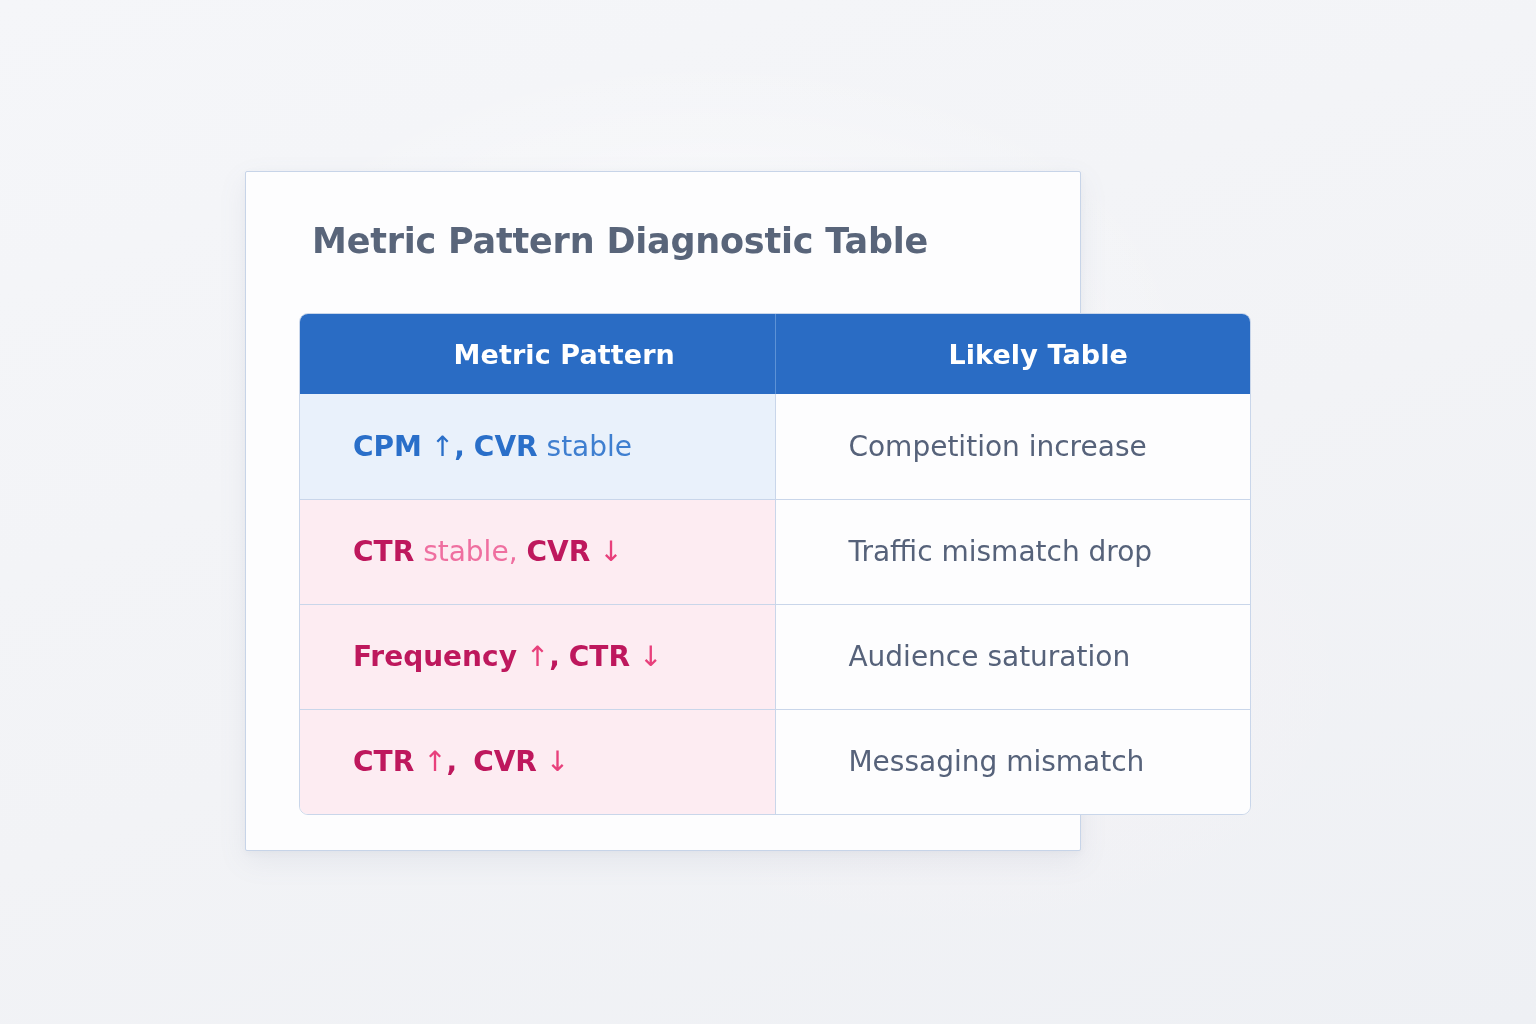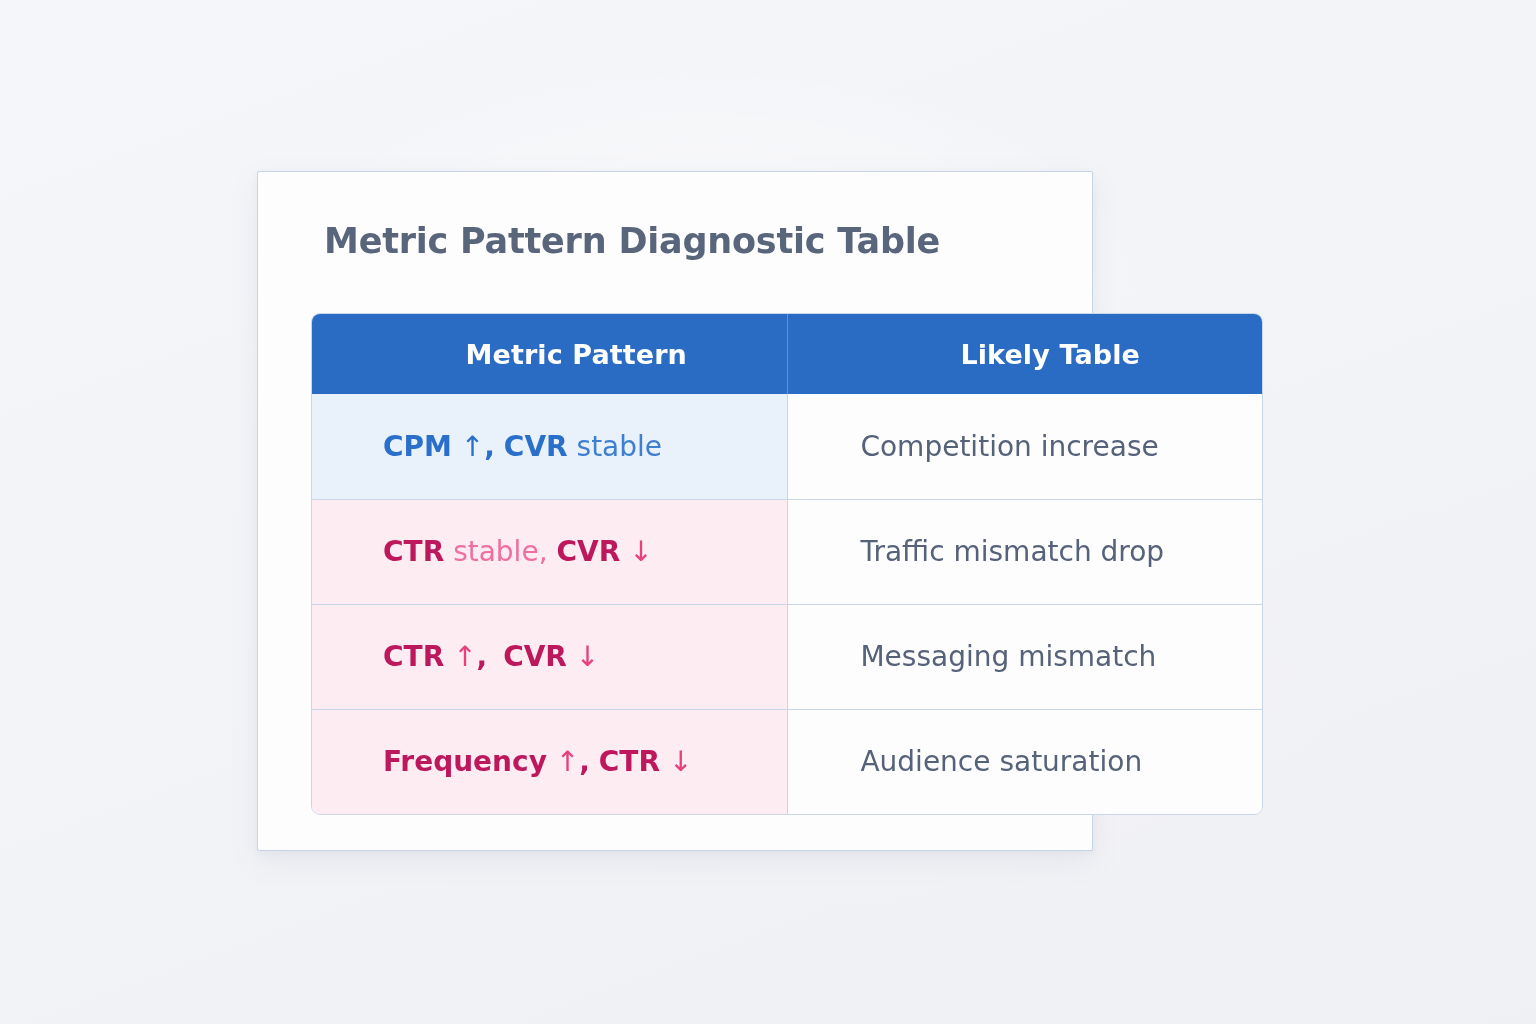--- a/index.html
+++ b/index.html
@@ -23,21 +23,21 @@
     width: 1536px; height: 1024px;
     background:
       radial-gradient(ellipse 700px 420px at 46% 34%, rgba(255,255,255,0.75) 0%, rgba(255,255,255,0) 70%),
       radial-gradient(ellipse 560px 360px at 62% 66%, rgba(250,243,246,0.55) 0%, rgba(250,243,246,0) 72%),
       linear-gradient(160deg, #f5f6f9 0%, #f2f3f6 55%, #eef0f4 100%);
     pointer-events: none;
   }
 
   .card {
     position: absolute;
-    left: 257px;
+    left: 245px;
     top: 171px;
     width: 836px;
     height: 680px;
     background: #fdfdfe;
     border: 1.5px solid #c7d4e8;
     border-radius: 2px;
     box-shadow: 0 10px 28px rgba(120,132,155,0.10),
                 0 2px 6px rgba(120,132,155,0.06);
     box-sizing: border-box;
   }
@@ -94,21 +94,21 @@
     height: 105px;
     font-size: 28px;
     border-top: 1px solid #c9d6ea;
     vertical-align: middle;
     box-sizing: border-box;
   }
 
   table.diag tbody tr:first-child td { border-top: none; }
 
   td.pattern {
-    padding-left: 71px;
+    padding-left: 53px;
     white-space: nowrap;
     margin-left: 28px;
   }
   td.cause {
     padding-left: 72px;
     color: #56627a;
     background: #fdfdfe;
     border-left: 1px solid #c9d6ea;
     white-space: nowrap;
   }
@@ -150,24 +150,24 @@
       <tbody id="tbody">
           <tr class="tint-blue">
             <td class="pattern"><span class="tok-blue-bold">CPM</span> <span class="tok-arrow-blue">↑</span><span class="tok-blue-bold">,</span> <span class="tok-blue-bold">CVR</span> <span class="tok-blue-light">stable</span></td>
             <td class="cause">Competition increase</td>
           </tr>
           <tr class="tint-pink">
             <td class="pattern"><span class="tok-pink-bold">CTR</span> <span class="tok-pink-light">stable,</span> <span class="tok-pink-bold">CVR</span> <span class="tok-arrow-pink">↓</span></td>
             <td class="cause">Traffic mismatch drop</td>
           </tr>
           <tr class="tint-pink">
+            <td class="pattern"><span class="tok-pink-bold">Frequency</span> <span class="tok-arrow-pink">↑</span><span class="tok-pink-bold">,</span> <span class="tok-pink-bold">CTR</span> <span class="tok-arrow-pink">↓</span></td>
+            <td class="cause">Audience saturation</td>
+          </tr>
+          <tr class="tint-pink">
             <td class="pattern"><span class="tok-pink-bold">CTR</span> <span class="tok-arrow-pink">↑</span><span class="tok-pink-bold">,</span> <span class="gap"></span><span class="tok-pink-bold">CVR</span> <span class="tok-arrow-pink">↓</span></td>
             <td class="cause">Messaging mismatch</td>
-          </tr>
-          <tr class="tint-pink">
-            <td class="pattern"><span class="tok-pink-bold">Frequency</span> <span class="tok-arrow-pink">↑</span><span class="tok-pink-bold">,</span> <span class="tok-pink-bold">CTR</span> <span class="tok-arrow-pink">↓</span></td>
-            <td class="cause">Audience saturation</td>
           </tr>
         </tbody>
     </table>
   </div>
 
 </div>
 
 </body></html>

